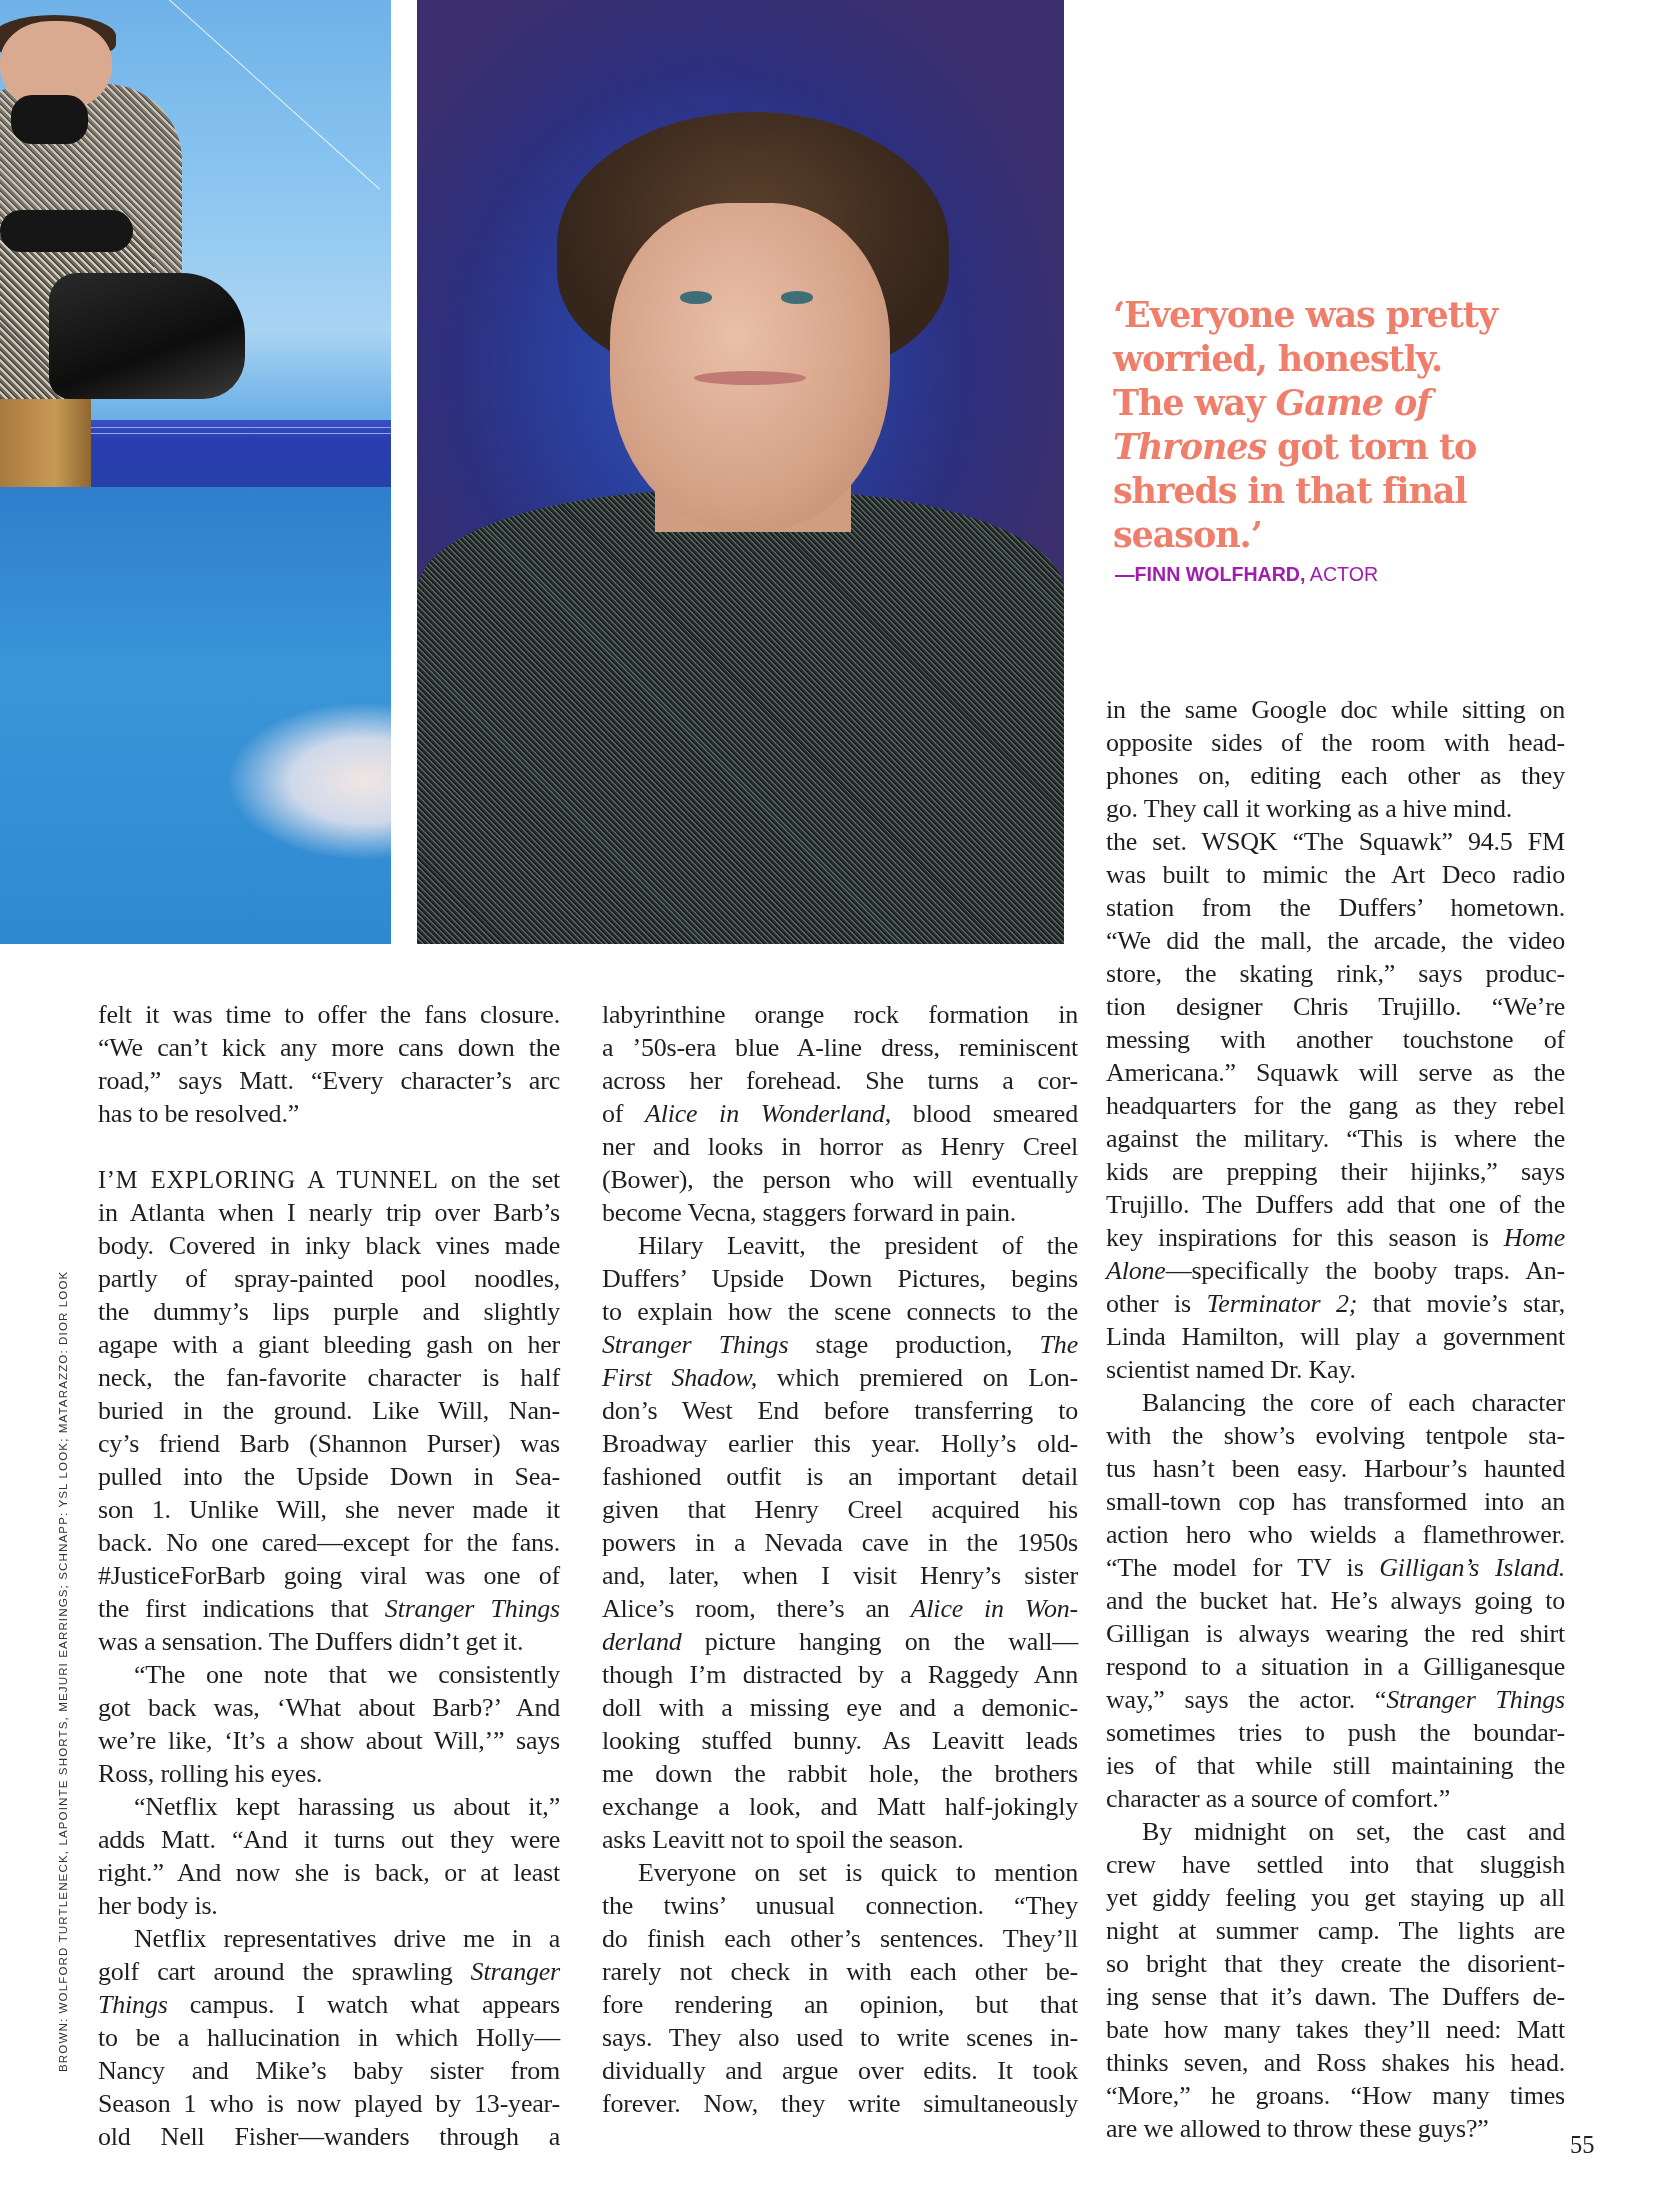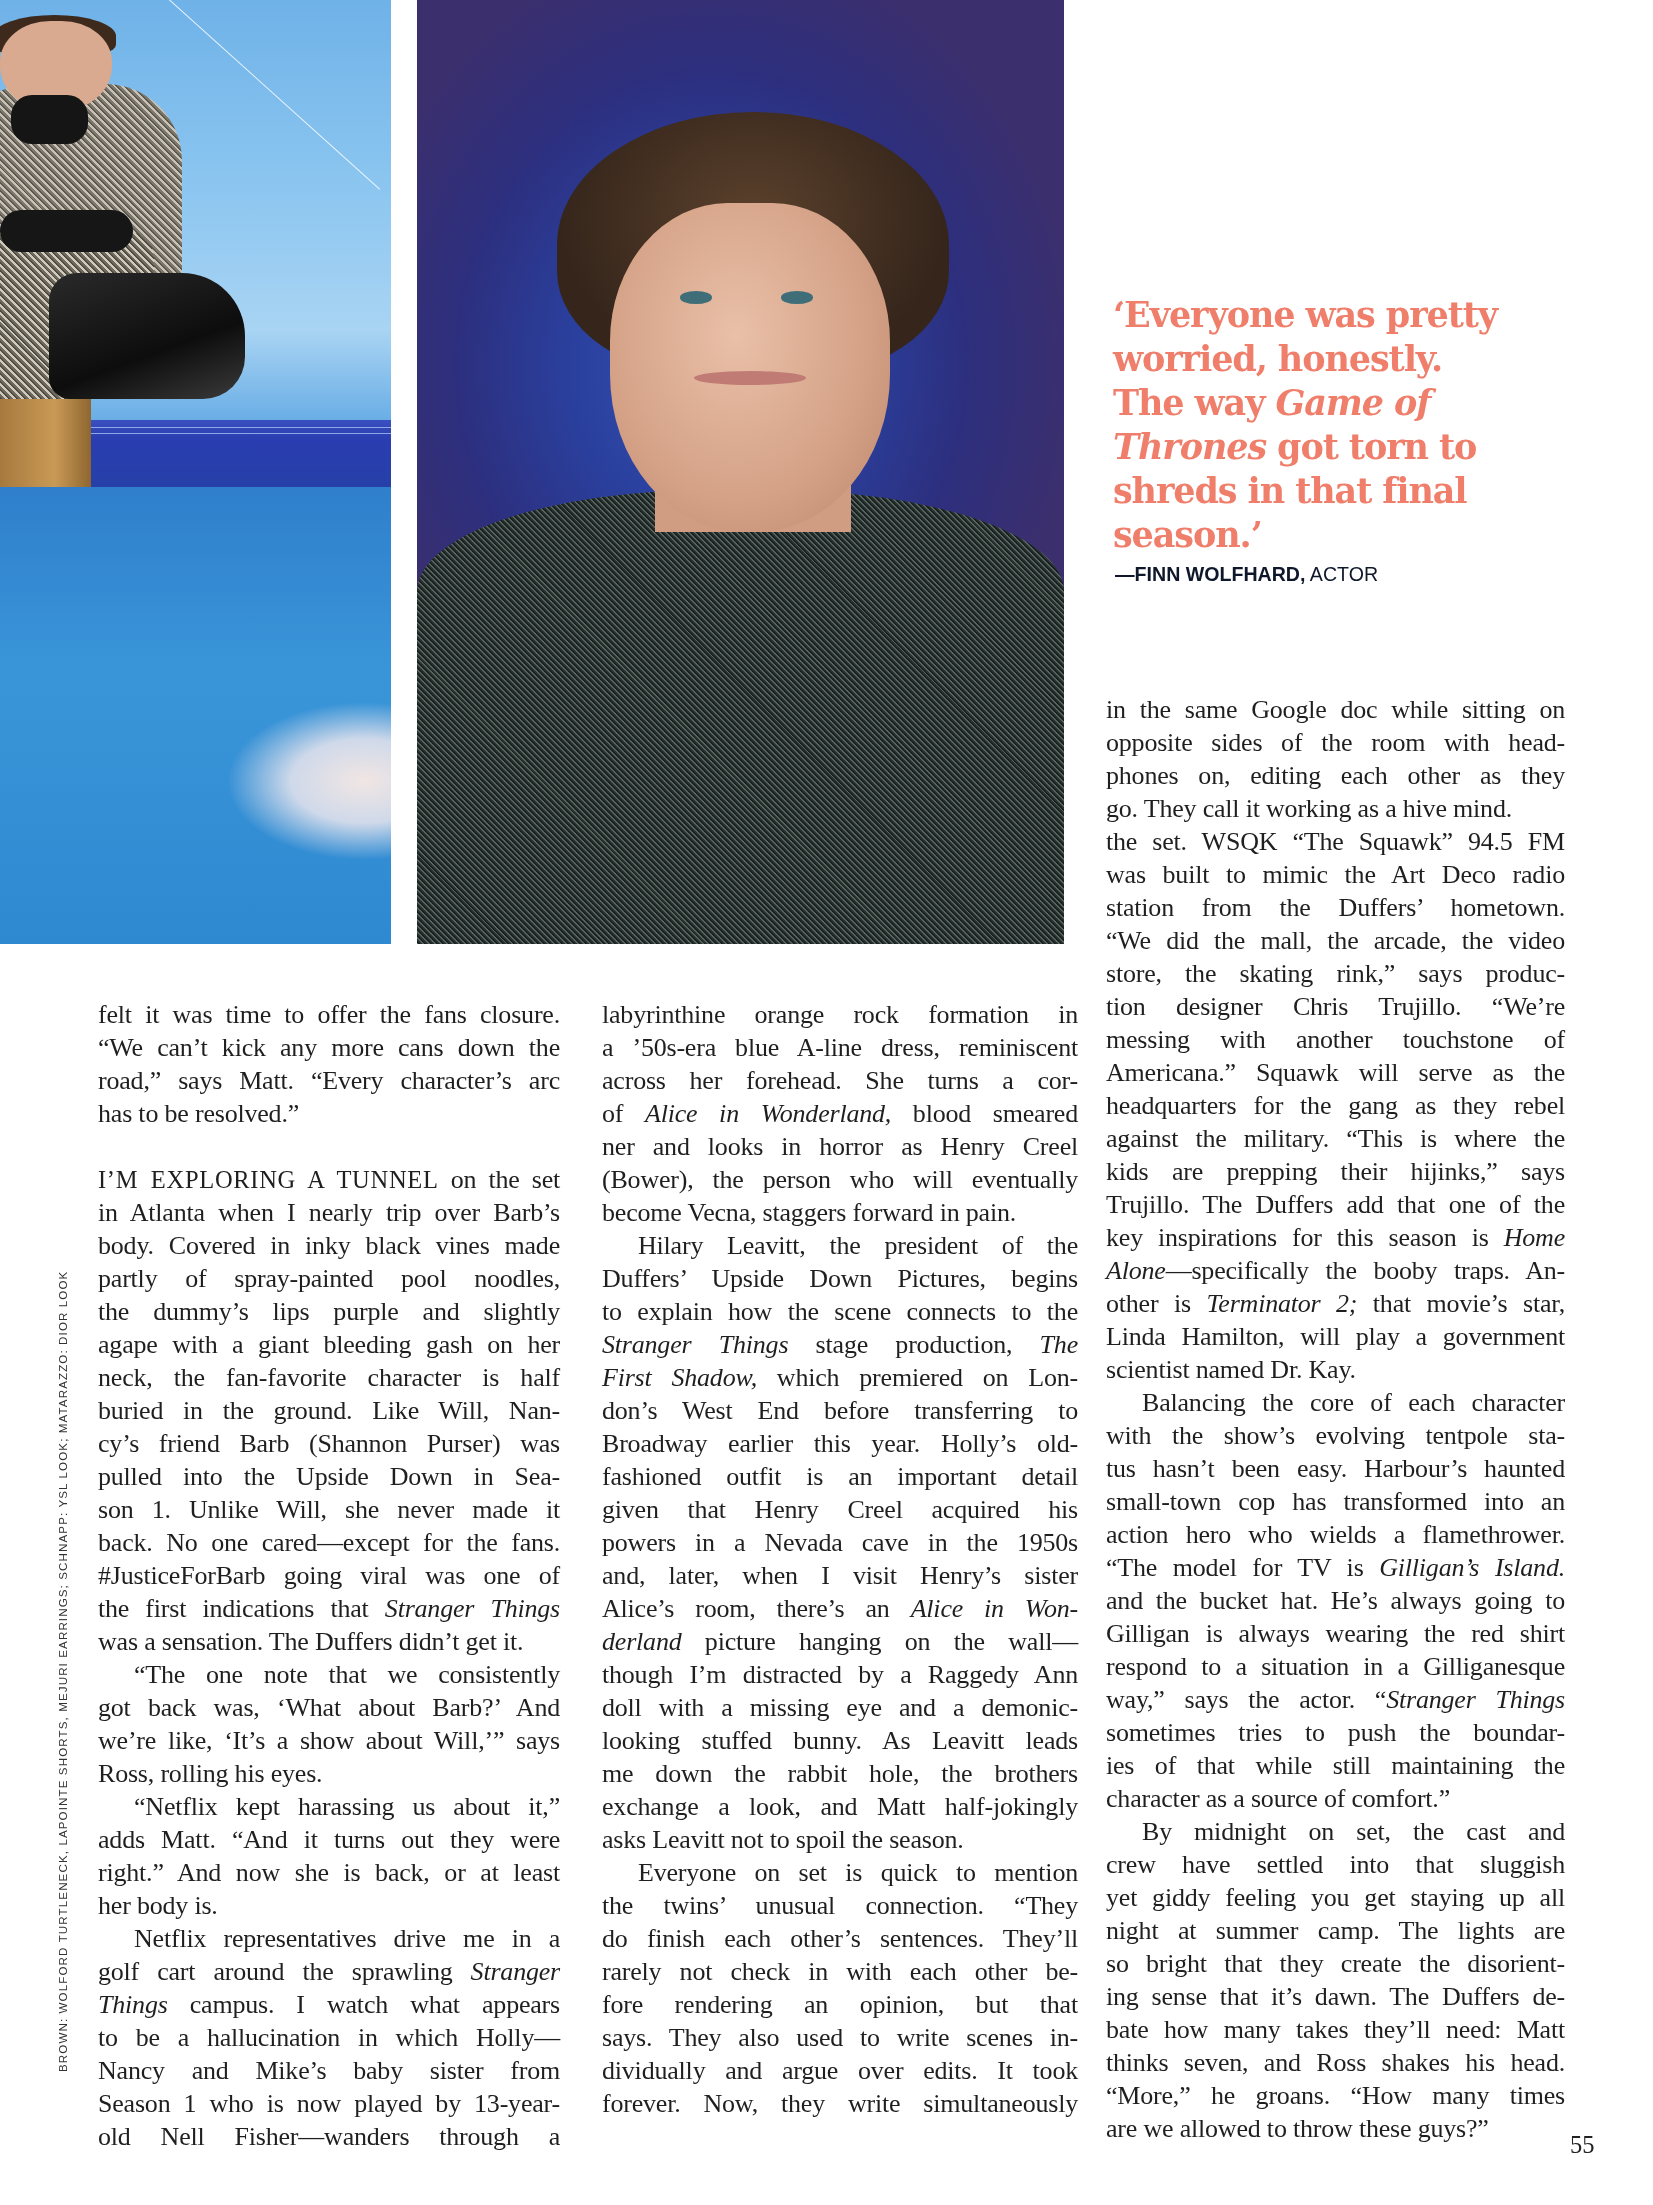--- a/index.html
+++ b/index.html
@@ -22,21 +22,21 @@
   #photo-center{left:417px;top:0;width:647px;height:944px;background:radial-gradient(ellipse 364px 420px at 294px 364px,#3552b8 0%,#2a3f9c 40%,#2d2f7e 70%,#3b2f6e 100%);}
   #photo-center .hair{position:absolute;left:140px;top:112px;width:392px;height:266px;border-radius:50% 50% 40% 40%;background:radial-gradient(ellipse at 50% 40%,#5b412c 0%,#35251b 70%);}
   #photo-center .face{position:absolute;left:193px;top:203px;width:280px;height:329px;border-radius:42% 42% 48% 48%;background:radial-gradient(ellipse at 45% 40%,#e9c0a8 0%,#d4a186 60%,#b9846b 100%);}
   #photo-center .neck{position:absolute;left:238px;top:448px;width:196px;height:84px;background:#d09c82;}
   #photo-center .shirt{position:absolute;left:0;top:490px;width:647px;height:462px;border-radius:45% 45% 0 0 / 22% 22% 0 0;background:repeating-linear-gradient(45deg,#28332f 0 1.4px,#55625e 1.4px 2.8px,#1a201f 2.8px 4.2px);}
   #photo-center .eye{position:absolute;width:32px;height:12.6px;border-radius:50%;background:#3f6e78;top:291px;}
   #photo-center .mouth{position:absolute;left:277px;top:371px;width:112px;height:14px;border-radius:50%;background:#c07c74;}
 
   .pullquote{position:absolute;left:1113px;top:281px;width:448px;color:#ef7e6b;font-family:"DejaVu Serif","Liberation Serif",serif;font-weight:bold;font-size:35px;line-height:44px;letter-spacing:-1.1px;margin-top:12px;}
   .pullquote .line{display:block;white-space:nowrap;}
-  .attribution{position:absolute;left:1115px;top:563px;font-family:"Liberation Sans","DejaVu Sans",sans-serif;font-size:19.6px;color:#0f172a;letter-spacing:0px;}
+  .attribution{position:absolute;left:1115px;top:563px;font-family:"Liberation Sans","DejaVu Sans",sans-serif;font-size:19.6px;color:#a21caf;letter-spacing:0px;}
   .attribution b{font-weight:bold;}
 
   .col{position:absolute;font-size:26px;line-height:33px;letter-spacing:-0.2px;}
   .col .ln{display:block;height:33px;white-space:nowrap;text-align:justify;text-align-last:justify;overflow:visible;}
   .col .ln.last{text-align-last:left;}
   .col .ln.indent{padding-left:36px;}
   .col .gap{display:block;height:33px;}
   .col i{font-style:italic;}
   .lead-in{font-weight:normal;font-variant:small-caps;letter-spacing:0.7px;font-size:24.5px;}
   #col-left{left:98px;top:998px;width:462px;}

